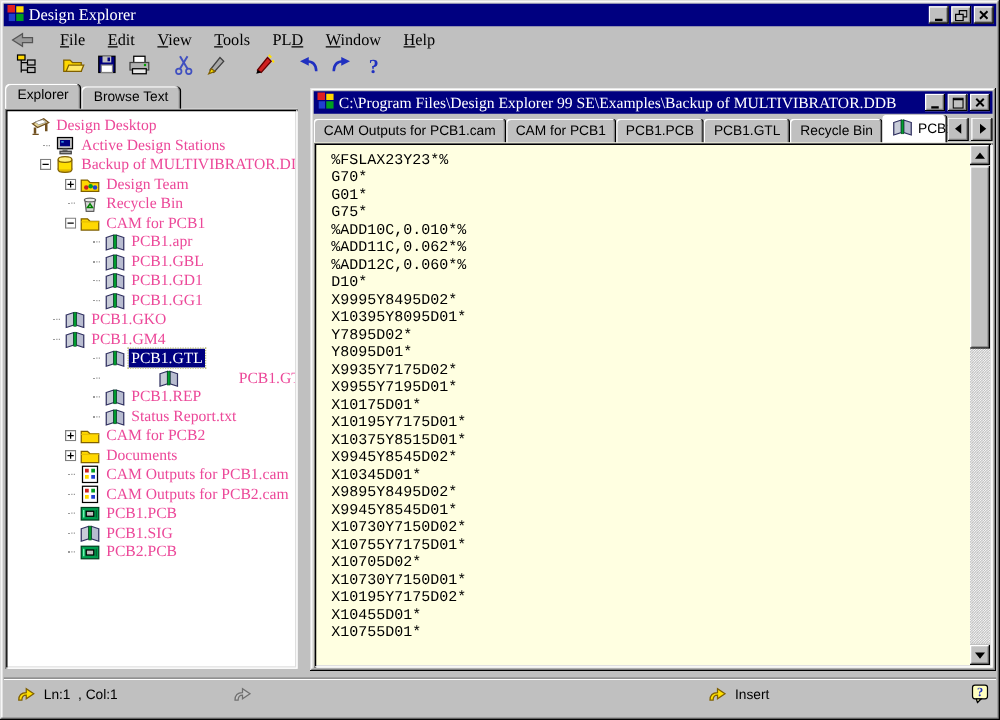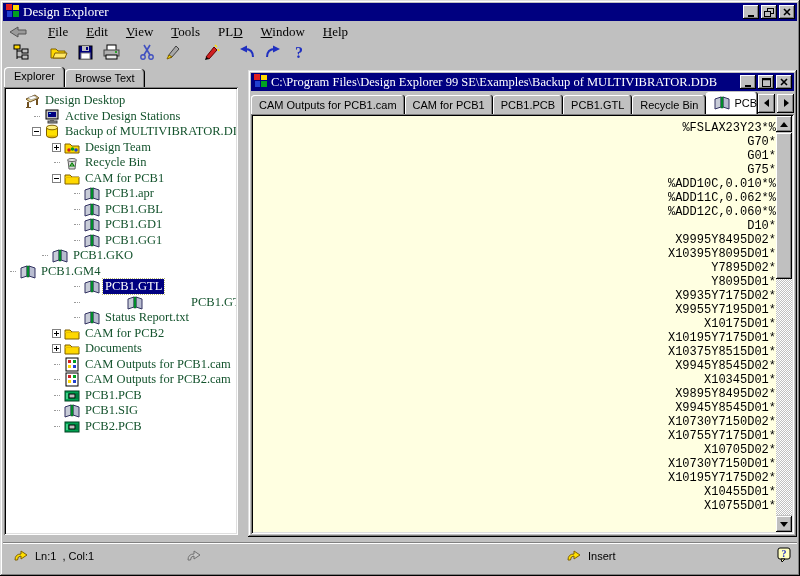--- a/index.html
+++ b/index.html
@@ -33,40 +33,40 @@
   .ltab{font-size:11px;padding:3px 10px 3px 10px;background:#c0c0c0;border-radius:4px 4px 0 0;
     box-shadow:inset -1px 0 0 #000,inset 1px 1px 0 #fff,inset -2px 0 0 #808080;position:relative;}
   .ltab.active{z-index:3;padding-bottom:5px;}
   .ltab.inactive{height:18px;z-index:1;color:#000;}
   #tree-box{position:absolute;left:4px;top:87px;width:234px;height:448px;background:#fff;}
   #tree{position:absolute;inset:2px;overflow:hidden;padding-top:4px;}
   .trow{height:15.5px;display:flex;align-items:center;white-space:nowrap;}
   .texp{width:13px;display:flex;align-items:center;justify-content:center;flex:none;}
   .tstub{width:6px;border-top:1px dotted #9a9a9a;flex:none;}
   .ticon{width:17px;height:15px;display:flex;align-items:center;justify-content:center;flex:none;margin-right:3px;}
-  .tlabel{font-family:"Liberation Serif",serif;font-size:12.5px;color:#14532d;padding:0 2px;}
+  .tlabel{font-family:"Liberation Serif",serif;font-size:12.5px;color:#ec4899;padding:0 2px;}
   .tlabel.selected{background:#000080;color:#fff;outline:1px dotted #b8b870;}
 
   
   #doc-window{position:absolute;left:248px;top:70px;width:549px;height:467px;background:#c0c0c0;}
   #doc-titlebar{position:absolute;left:3px;top:3px;right:3px;height:18px;background:#000080;
     display:flex;align-items:center;padding:0 2px;}
   #doc-titlebar .title{color:#fff;font-family:Liberation Serif, serif;font-size:12.5px;margin-left:4px;flex:1;
     white-space:nowrap;overflow:hidden;}
   #doc-tabs{position:absolute;left:3px;top:22px;right:3px;height:22px;display:flex;align-items:flex-end;}
   .dtab{font-size:11px;color:#000;background:#c0c0c0;padding:3px 8px;border-radius:3px 3px 0 0;
     box-shadow:inset -1px 0 0 #000,inset 1px 1px 0 #fff,inset -2px 0 0 #808080;
     white-space:nowrap;height:19px;display:flex;align-items:center;gap:4px;}
   .dtab.active{background:#ffffff;height:22px;z-index:2;max-width:96px;overflow:hidden;}
   #dtab-scroll{margin-left:auto;display:flex;gap:2px;align-items:center;height:22px;}
   .scrollbtn{width:17px;height:19px;display:flex;align-items:center;justify-content:center;}
 
   #editor-frame{position:absolute;left:3px;top:44px;right:3px;bottom:3px;background:#ffffe1;}
   #editor-text{position:absolute;left:2px;top:2px;right:18px;bottom:2px;overflow:hidden;
-    padding:5px 0 0 12px;cursor:text;text-align:right;}
+    padding:5px 0 0 12px;cursor:text;}
   .eline{font-family:"Liberation Mono",monospace;font-size:12px;line-height:14px;color:#000;white-space:pre;}
   
   #vscroll{position:absolute;top:2px;right:2px;bottom:2px;width:16px;background:#c0c0c0;}
   .sb-arrow{position:absolute;left:0;width:16px;height:16px;display:flex;align-items:center;justify-content:center;}
   #sb-up{top:0;} #sb-down{bottom:0;}
   #sb-thumb{position:absolute;left:0;top:17px;width:16px;height:146px;}
   #sb-track{position:absolute;left:0;top:163px;width:16px;bottom:17px;
     background-image:linear-gradient(45deg,#fff 25%,transparent 25%,transparent 75%,#fff 75%),
       linear-gradient(45deg,#fff 25%,#c0c0c0 25%,#c0c0c0 75%,#fff 75%);
     background-size:2px 2px;background-position:0 0,1px 1px;}
@@ -363,21 +363,21 @@
           </span>
           <span class="ticon">
             <svg width="16" height="15" viewBox="0 0 16 15">
               <polygon points="1,4 7,2 7,12 1,14" fill="#c8ccd8" stroke="#303060"></polygon>
               <polygon points="15,4 9,2 9,12 15,14" fill="#b8bcd0" stroke="#303060"></polygon>
               <rect x="7" y="2" width="2" height="11" fill="#00a030" stroke="#005018" stroke-width="0.5"></rect>
             </svg>
           </span>
           <span class="tlabel">PCB1.GKO</span>
         </div>
-        <div class="trow" style="">
+        <div class="trow" style=" margin-left: 32px;">
           <span class="texp">
             <span class="tstub"></span>
           </span>
           <span class="ticon">
             <svg width="16" height="15" viewBox="0 0 16 15">
               <polygon points="1,4 7,2 7,12 1,14" fill="#c8ccd8" stroke="#303060"></polygon>
               <polygon points="15,4 9,2 9,12 15,14" fill="#b8bcd0" stroke="#303060"></polygon>
               <rect x="7" y="2" width="2" height="11" fill="#00a030" stroke="#005018" stroke-width="0.5"></rect>
             </svg>
           </span>
@@ -401,20 +401,33 @@
             <span class="tstub"></span>
           </span>
           <span class="ticon">
             <svg width="16" height="15" viewBox="0 0 16 15">
               <polygon points="1,4 7,2 7,12 1,14" fill="#c8ccd8" stroke="#303060"></polygon>
               <polygon points="15,4 9,2 9,12 15,14" fill="#b8bcd0" stroke="#303060"></polygon>
               <rect x="7" y="2" width="2" height="11" fill="#00a030" stroke="#005018" stroke-width="0.5"></rect>
             </svg>
           </span>
           <span class="tlabel">PCB1.GTO</span>
+        </div>
+        <div class="trow" style="padding-left: 64px;">
+          <span class="texp">
+            <span class="tstub"></span>
+          </span>
+          <span class="ticon">
+            <svg width="16" height="15" viewBox="0 0 16 15">
+              <polygon points="1,4 7,2 7,12 1,14" fill="#c8ccd8" stroke="#303060"></polygon>
+              <polygon points="15,4 9,2 9,12 15,14" fill="#b8bcd0" stroke="#303060"></polygon>
+              <rect x="7" y="2" width="2" height="11" fill="#00a030" stroke="#005018" stroke-width="0.5"></rect>
+            </svg>
+          </span>
+          <span class="tlabel">PCB1.REP</span>
         </div>
         <div class="trow" style="padding-left: 64px;">
           <span class="texp">
             <span class="tstub"></span>
           </span>
           <span class="ticon">
             <svg width="16" height="15" viewBox="0 0 16 15">
               <polygon points="1,4 7,2 7,12 1,14" fill="#c8ccd8" stroke="#303060"></polygon>
               <polygon points="15,4 9,2 9,12 15,14" fill="#b8bcd0" stroke="#303060"></polygon>
               <rect x="7" y="2" width="2" height="11" fill="#00a030" stroke="#005018" stroke-width="0.5"></rect>

